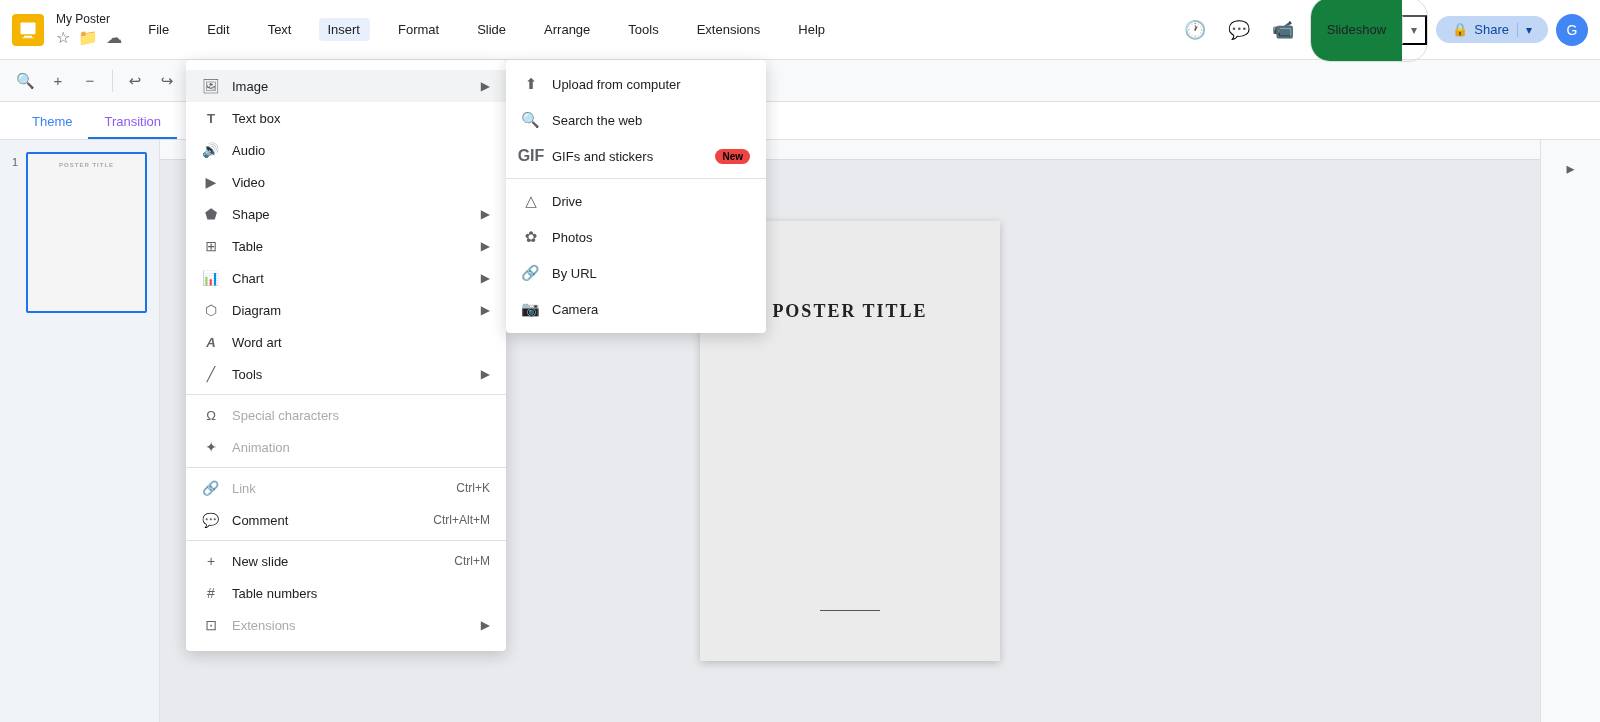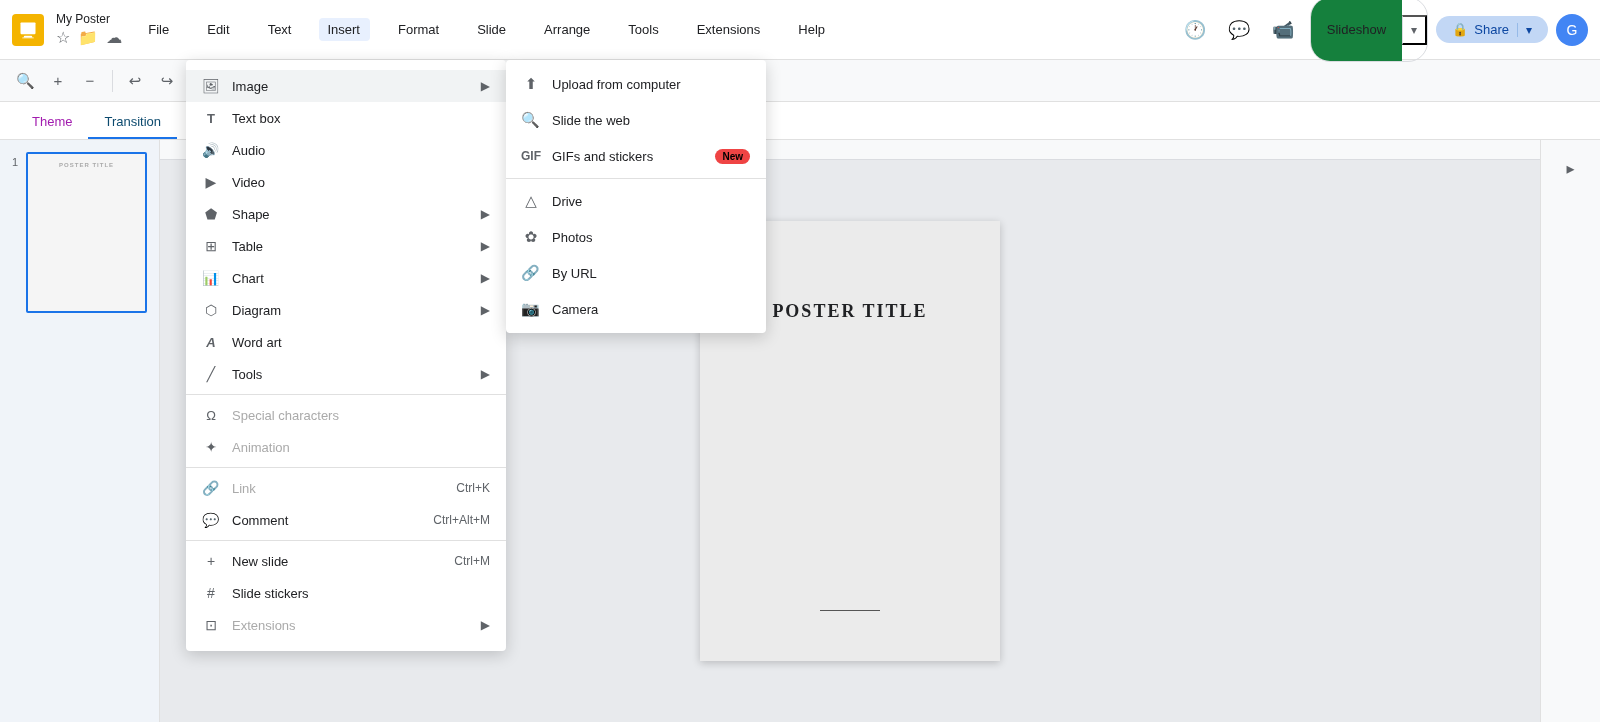--- a/index.html
+++ b/index.html
@@ -127,25 +127,25 @@
       background: #fff;
       border-bottom: 1px solid #e0e0e0;
       display: flex;
       align-items: flex-end;
       padding: 0 16px;
       gap: 0;
     }
     .tab {
       padding: 8px 16px;
       font-size: 13px;
-      color: #a21caf;
+      color: #3b82f6;
       cursor: pointer;
       border-bottom: 2px solid transparent;
     }
-    .tab.active { color: #0c4a6e; border-bottom: 2px solid #1a73e8; }
+    .tab.active { color: #8b5cf6; border-bottom: 2px solid #1a73e8; }
 
     
     #main {
       display: flex;
       height: calc(722px - 60px - 42px - 38px);
       position: relative;
     }
 
     
     #slide-panel {
@@ -464,41 +464,41 @@
   </div>
 
   <div class="menu-section">
     <div class="menu-row">
       <span class="menu-icon">+</span>
       <span class="menu-label">New slide</span>
       <span class="menu-shortcut">Ctrl+M</span>
     </div>
     <div class="menu-row">
       <span class="menu-icon">#</span>
-      <span class="menu-label">Slide stickers</span>
+      <span class="menu-label">Table numbers</span>
     </div>
     <div class="menu-row disabled">
       <span class="menu-icon">⊡</span>
       <span class="menu-label">Extensions</span>
       <span class="menu-arrow">▶</span>
     </div>
   </div>
 </div>
 
 <div id="image-submenu">
   <div class="submenu-row">
     <span class="sub-icon">⬆</span>
     <span>Upload from computer</span>
   </div>
   <div class="submenu-row">
     <span class="sub-icon">🔍</span>
-    <span>Slide the web</span>
-  </div>
-  <div class="submenu-row">
-    <span class="sub-icon" style="font-size:12px;font-weight:bold;color:#5f6368;">GIF</span>
+    <span>Search the web</span>
+  </div>
+  <div class="submenu-row">
+    <span class="sub-icon" style="font-size:16px;font-weight:bold;color:#5f6368;">GIF</span>
     <span>GIFs and stickers</span>
     <span class="new-badge">New</span>
   </div>
   <div class="submenu-sep"></div>
   <div class="submenu-row">
     <span class="sub-icon">△</span>
     <span>Drive</span>
   </div>
   <div class="submenu-row">
     <span class="sub-icon">✿</span>

